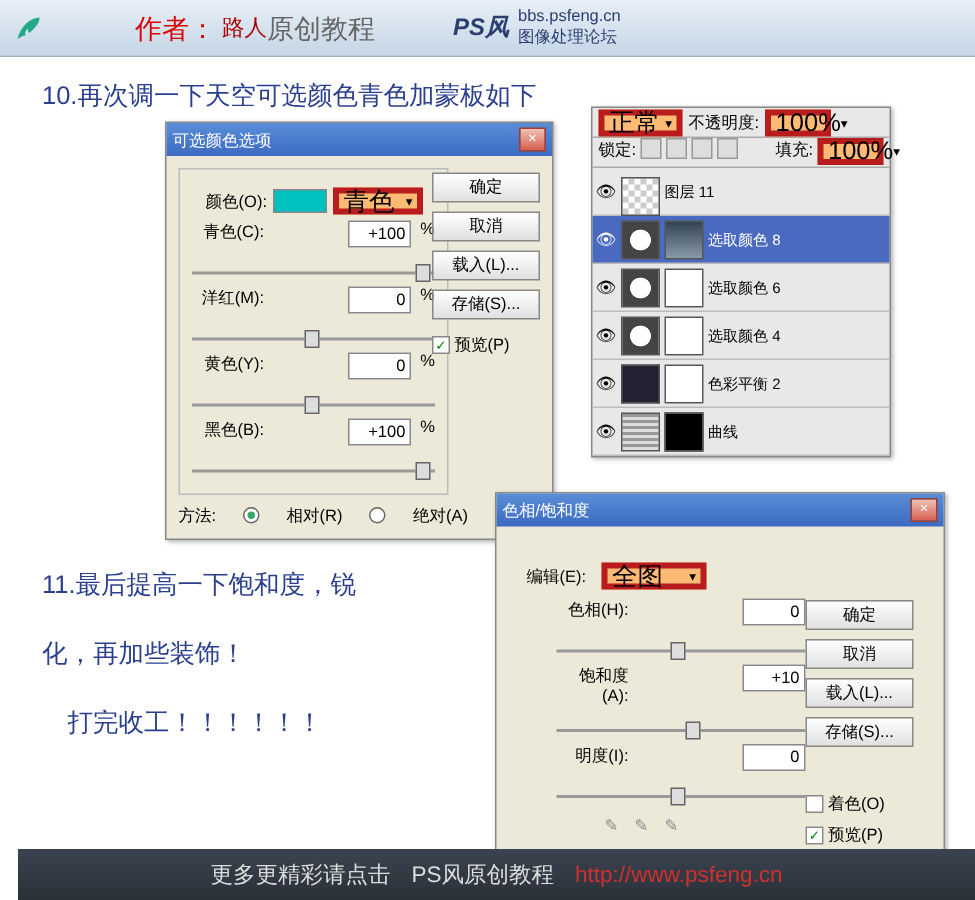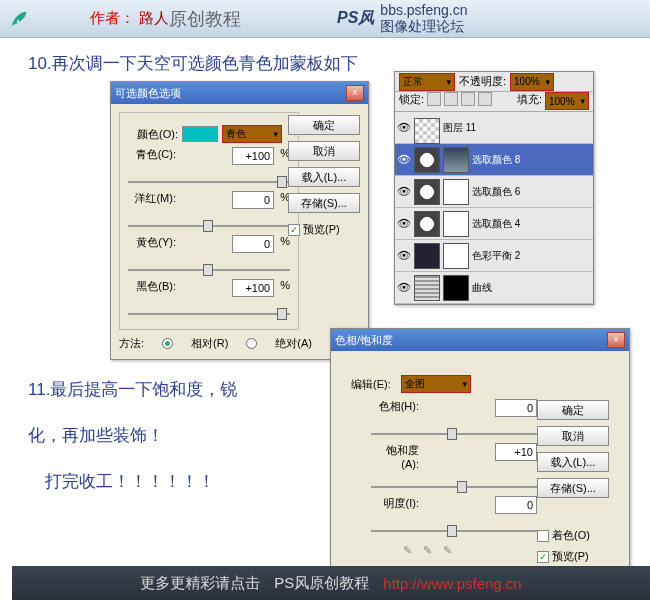--- a/index.html
+++ b/index.html
@@ -1,37 +1,37 @@
 <!DOCTYPE html>
 <html><head>
 <meta charset="utf-8">
 <style>
 *{box-sizing:border-box;margin:0;padding:0;font-family:"Microsoft YaHei",SimSun,sans-serif}
 body{width:650px;height:600px;background:#fff;position:relative;overflow:hidden}
 .header{height:38px;background:linear-gradient(#e8f0f8,#c5d5e5);display:flex;align-items:center;padding:0 8px;border-bottom:1px solid #a0b0c0}
 .feather{width:22px;height:22px;margin-right:60px}
-.author-lbl{color:#d00;font-size:15px;margin-right:4px}
+.author-lbl{color:#d00;font-size:18px;margin-right:4px}
 .author-name{color:#a00;font-size:15px;}
-.title-main{color:#666;font-size:18px;margin-right:96px}
+.title-main{color:#666;font-size:18px;margin-right:52px}
 .logo-area{display:flex;align-items:center;gap:6px}
 .logo-text{color:#2a3f6f;font-style:italic;font-weight:bold;font-size:16px}
-.logo-sub{font-size:14px;color:#2a3f6f}
+.logo-sub{font-size:11px;color:#2a3f6f}
 .step{color:#2a3f8f;font-size:17px;margin:14px 0 6px 28px}
 .step2{color:#2a3f8f;font-size:17px;margin:12px 0 4px 28px;line-height:2}
 .dialogs{position:relative;margin-left:110px;height:280px}
 .win{position:absolute;background:#ece9d8;border:1px solid #888;box-shadow:1px 1px 3px rgba(0,0,0,.3)}
 .titlebar{background:linear-gradient(#5a8ed8,#3c6ac0);height:22px;display:flex;align-items:center;padding:0 4px;color:#fff;font-size:11px}
 .titlebar .tbtns{margin-left:auto;display:flex;gap:1px}
 .tbtn{width:18px;height:16px;background:linear-gradient(#f0c0b0,#d86050);border:1px solid #a04030;font-size:10px;text-align:center;line-height:14px;color:#fff}
 .sel-color{left:0;top:0;width:259px}
 .sel-body{padding:8px;font-size:11px}
 .row{display:flex;align-items:center;margin:4px 0;gap:4px}
 .lbl{width:50px;text-align:right}
 .swatch{width:36px;height:16px;background:#00c0c0;border:1px solid #888}
-.dd{width:60px;height:18px;background:#a16207;border:1px solid #b91c1c;display:flex;align-items:center;padding:0 3px;font-size:10px}
+.dd{width:60px;height:18px;background:#fdba74;border:4px solid #b91c1c;display:flex;align-items:center;padding:0 3px;font-size:17px}
 .dd::after{content:"▾";margin-left:auto;font-size:9px}
 .slider-row{display:flex;align-items:flex-start;gap:6px;margin:2px 0 10px 0}
 .slbl{width:48px;text-align:right;font-size:11px}
 .num{width:42px;height:18px;background:#fff;border:1px solid #888;text-align:right;padding:0 3px;font-size:11px;line-height:16px}
 .pct{font-size:11px}
 .slider{flex:1;height:14px;position:relative}
 .strack{height:2px;background:#999;position:absolute;top:6px;left:0;right:0}
 .sthumb{width:10px;height:12px;background:#ddd;border:1px solid #666;position:absolute;top:1px}
 .btn{width:72px;height:20px;background:linear-gradient(#fff,#e0e0e0);border:1px solid #888;font-size:11px;text-align:center;line-height:18px;margin:3px 0}
 .btncol{position:absolute;right:8px;top:30px;display:flex;flex-direction:column}

